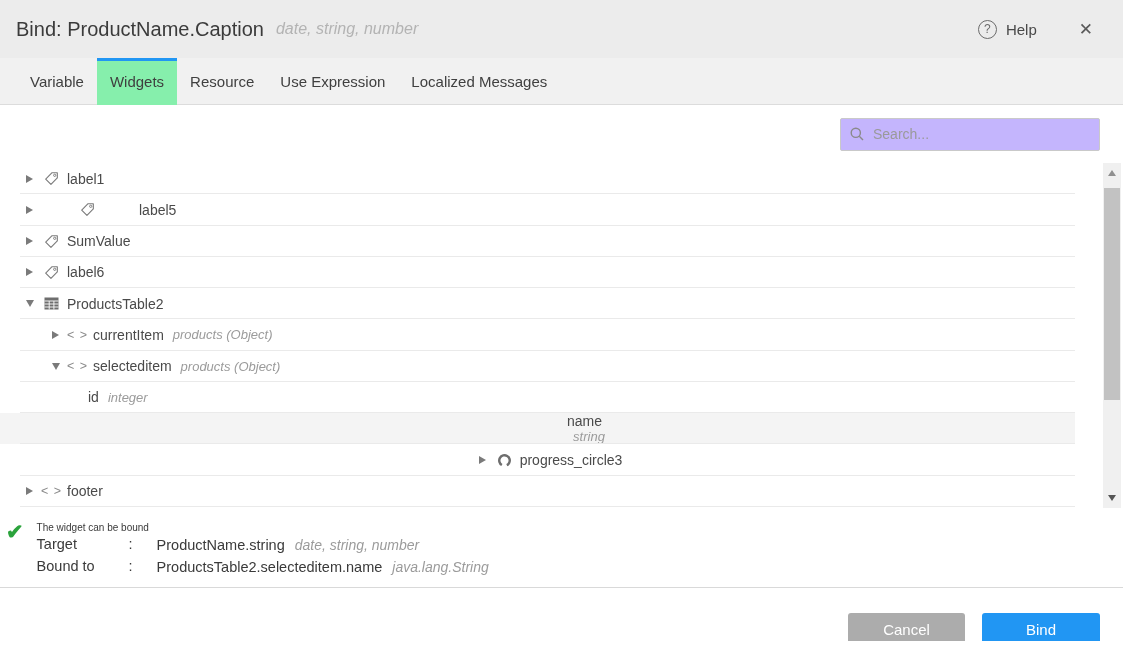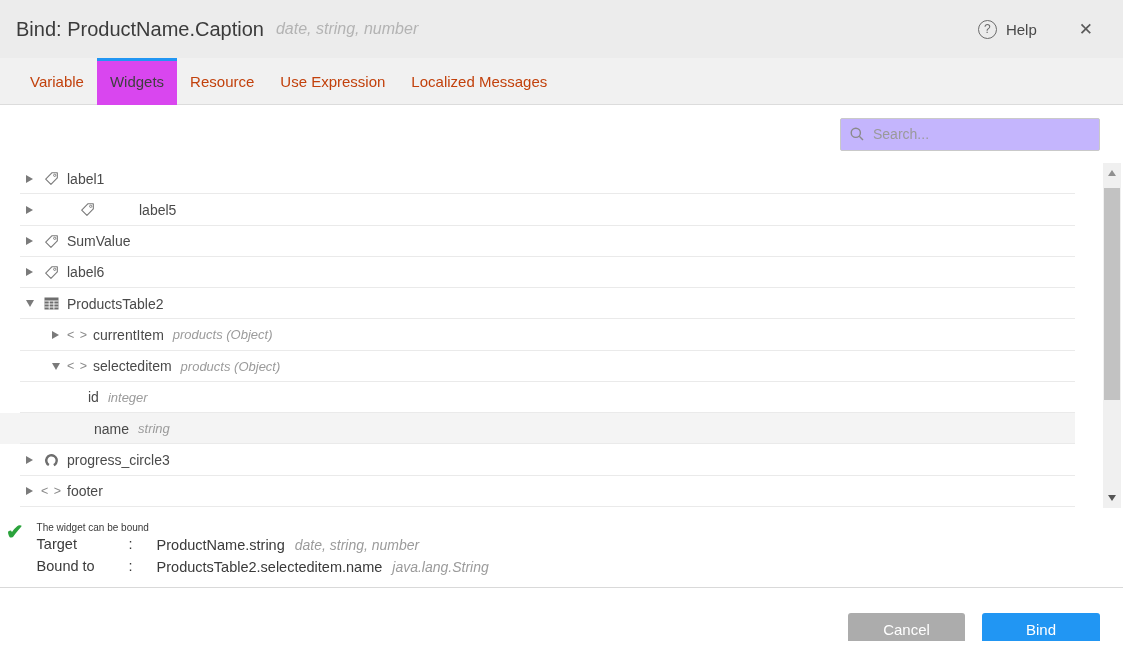--- a/index.html
+++ b/index.html
@@ -30,25 +30,25 @@
 
   
   .tabbar {
     height: 47px; background: #f1f1f1;
     border-bottom: 1px solid #dcdcdc;
     display: flex; align-items: stretch;
     padding-left: 17px;
   }
   .tab {
     display: flex; align-items: center;
-    padding: 0 13px; font-size: 15px; color: #c2410c;
+    padding: 0 13px; font-size: 15px; color: #404040;
     cursor: pointer; position: relative;
   }
   .tab.active {
-    background: #d946ef; color: #3f3f3f;
+    background: #86efac; color: #3f3f3f;
     box-shadow: inset 0 3px 0 #2196f3;
     margin-bottom: -1px; z-index: 2;
   }
 
   
   .search-row {
     height: 58px; display: flex; align-items: center; justify-content: flex-end;
     padding-right: 23px; background: #fff;
   }
   .search-box {
@@ -72,21 +72,21 @@
   }
   .tree-row {
     position: relative; height: 31.27px;
     display: flex; align-items: center;
     cursor: pointer; background: #fff;
   }
   .tree-row::after {
     content: ""; position: absolute; left: 20px; right: 0; bottom: 0;
     height: 1px; background: #eaeaea;
   }
-  .tree-row.selected { background: #f4f4f4; }
+  .tree-row.selected { background: #f4f4f4; flex-direction: column; }
   .arrow { width: 10px; display: inline-flex; align-items: center; flex: none; }
   .arrow.right::before {
     content: ""; width: 0; height: 0;
     border-top: 4.5px solid transparent; border-bottom: 4.5px solid transparent;
     border-left: 7px solid #7a7a7a;
   }
   .arrow.down::before {
     content: ""; width: 0; height: 0;
     border-left: 4.5px solid transparent; border-right: 4.5px solid transparent;
     border-top: 7px solid #7a7a7a;
@@ -260,21 +260,21 @@
         <span class="tree-hint">products (Object)</span>
       </div>
       <div class="tree-row" style="padding-left: 88px;">
         <span class="tree-label" style="margin-left: 0px;">id</span>
         <span class="tree-hint">integer</span>
       </div>
       <div class="tree-row selected" style="padding-left: 94px;">
         <span class="tree-label" style="margin-left: 0px;">name</span>
         <span class="tree-hint">string</span>
       </div>
-      <div class="tree-row" style="padding-left: 26px;">
+      <div class="tree-row" style="padding-left: 26px; justify-content: center;">
         <span class="arrow right"></span>
         <span class="tree-icon">
           <svg width="15" height="15" viewBox="0 0 16 16">
             <circle cx="8" cy="8" r="5.6" fill="none" stroke="#6e6e6e" stroke-width="2.6" stroke-dasharray="29 6" transform="rotate(120 8 8)"></circle>
           </svg>
         </span>
         <span class="tree-label">progress_circle3</span>
       </div>
       <div class="tree-row" style="padding-left: 26px;">
         <span class="arrow right"></span>

